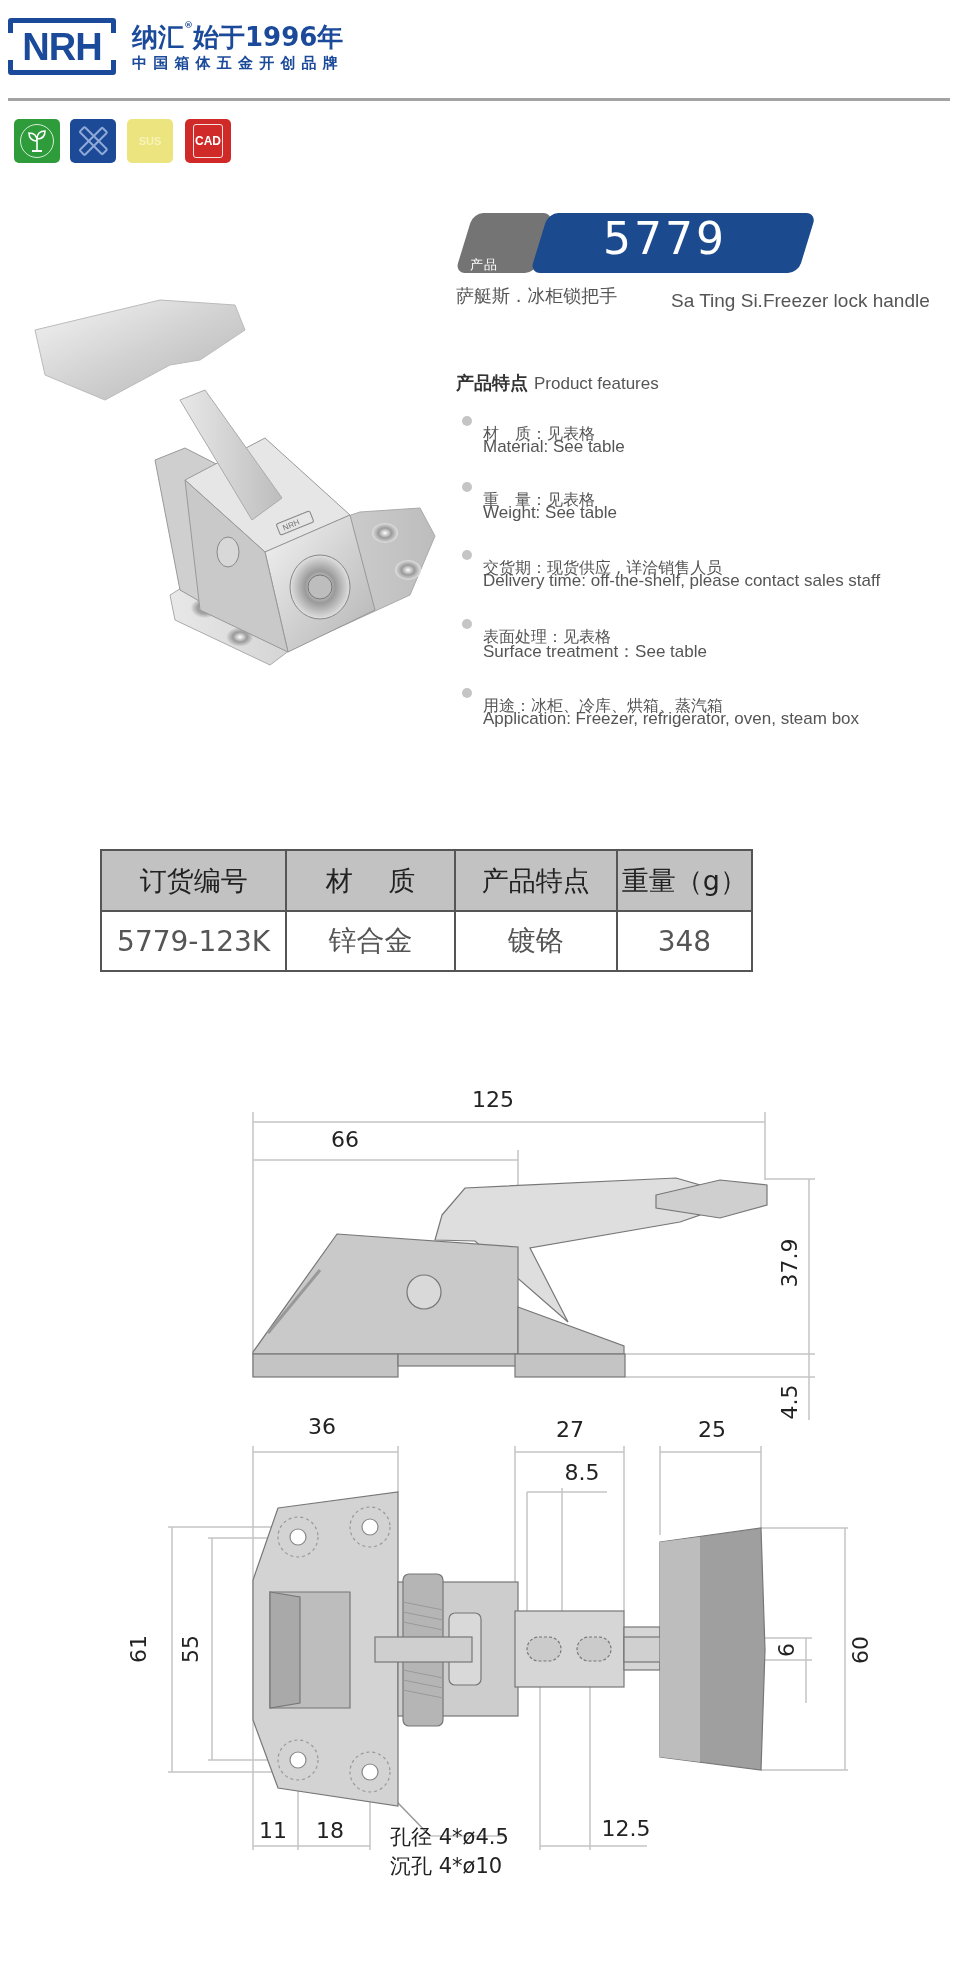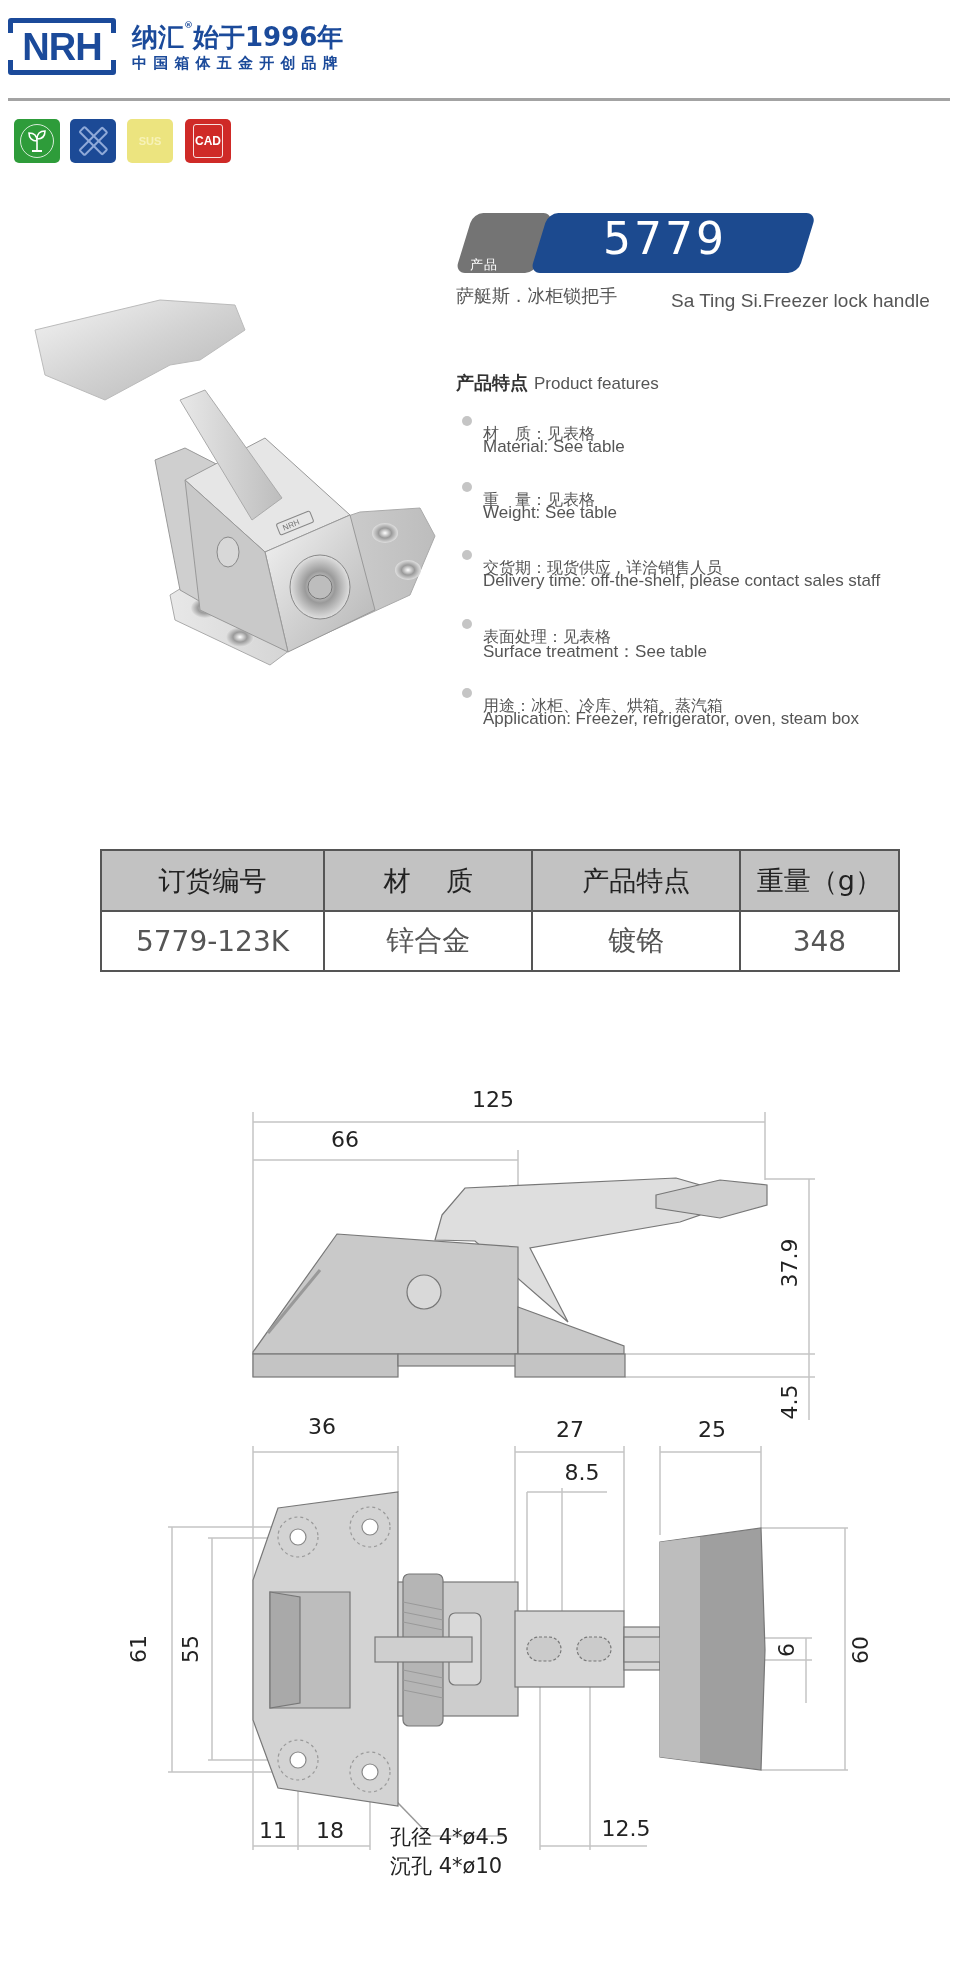--- a/index.html
+++ b/index.html
@@ -39,21 +39,21 @@
   .feat-head span { font: 17px "Liberation Sans", sans-serif; color: #555; }
   .feat { left: 462px; width: 480px; }
   .feat .dot { position: absolute; left: 0; top: 8px; width: 10px; height: 10px; border-radius: 50%; background: #c5c5c5; }
   .feat .cn { position: absolute; left: 21px; top: 0; font: 16px "DejaVu Sans", sans-serif; color: #555; white-space: nowrap; margin-top: 16px; }
   .feat .en { position: absolute; left: 21px; top: 29px; font: 17px "Liberation Sans", sans-serif; color: #555; white-space: nowrap; }
 
   
   .photo { left: 30px; top: 290px; width: 420px; height: 390px; }
 
   
-  table.spec { position: absolute; left: 100px; top: 849px; width: 800px; border-collapse: collapse; padding-left: 18px; }
+  table.spec { position: absolute; left: 100px; top: 849px; width: 653px; border-collapse: collapse; padding-left: 18px; }
   table.spec td, table.spec th { border: 2px solid #555; text-align: center; height: 61px; }
   table.spec th { background: #c2c2c2; font: bold 27px "DejaVu Sans", sans-serif; color: #222; font-weight: normal; }
   table.spec td { font: 28px "DejaVu Sans", sans-serif; color: #555; border-radius: 12px; }
   table.spec tr.body td { height: 60px; }
 
   
   .drawing { left: 0; top: 0; width: 960px; height: 1971px; }
   .dim { font: 22px "DejaVu Sans", sans-serif; fill: #222; }
   .note { left: 390px; top: 1823px; font: 21px "DejaVu Sans", sans-serif; color: #222; line-height: 29px; }
 </style>

